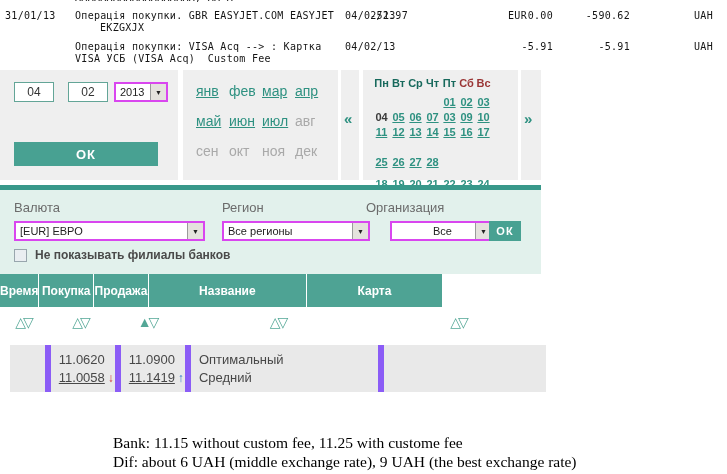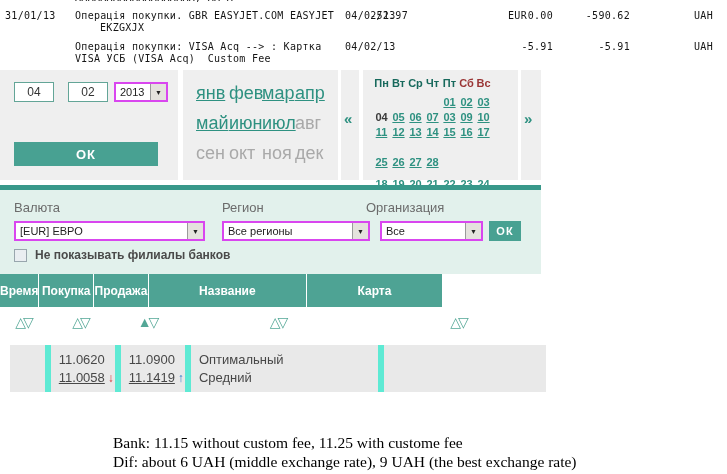--- a/index.html
+++ b/index.html
@@ -44,21 +44,21 @@
                  border:2px solid #d946ef; background:#fff; font-size:11px; color:#222; }
   .fake-select .sel-text { flex:1; padding-left:4px; white-space:nowrap; overflow:hidden; }
   .fake-select .sel-btn { width:16px; height:100%; background:#e4e2dd; border-left:1px solid #9a9a9a;
                           display:flex; align-items:center; justify-content:center; font-size:7px; color:#222; }
   #year-select { left:114px; top:12px; width:54px; }
   .ok-btn { position:absolute; background:#48a192; color:#fff; font-weight:bold;
             display:flex; align-items:center; justify-content:center; letter-spacing:1px; cursor:default; }
   #dp-ok { left:14px; top:72px; width:144px; height:24px; font-size:13px; }
 
   #months-grid { position:absolute; left:13px; top:13px; display:grid;
-                 grid-template-columns:repeat(4,33px); grid-auto-rows:30px; font-size:18px; }
+                 grid-template-columns:repeat(4,33px); grid-auto-rows:30px; font-size:14px; }
   .month-link     { color:#2e9181; text-decoration:underline; }
   .month-current  { color:#2e9181; }
   .month-disabled { color:#a9a9a9; }
 
   .dp-arrow { position:absolute; top:40px; left:3px; color:#2e9181; font-size:15px; font-weight:bold; }
 
   .cal-row { position:absolute; left:10px; white-space:nowrap; }
   .cal-row span { display:inline-block; width:17px; text-align:center;
                   font-size:11px; font-weight:bold; }
   #cal-head { top:3px; }
@@ -69,40 +69,40 @@
   #cal-w0 { top:22px; } #cal-w1 { top:37px; } #cal-w2 { top:52px; }
   #cal-w3 { top:72px;margin-top:32px; } #cal-w4 { top:82px; }
 
   
   #filters { position:absolute; left:0; top:185px; width:541px; height:89px;
              background:#e2f1ec; border-top:5px solid #38988a; }
   .f-label { position:absolute; top:10px; font-size:13px; color:#6b6b6b; }
   #lbl-currency { left:14px; } #lbl-region { left:222px; } #lbl-org { left:366px; }
   #sel-currency { left:14px;  top:31px; width:191px; }
   #sel-region   { left:222px; top:31px; width:148px; }
-  #sel-org      { left:380px; top:31px; width:103px; }
+  #sel-org      { left:390px; top:31px; width:103px;padding-left:37px; }
   #filters-ok   { left:489px; top:31px; width:32px; height:20px; font-size:11px; }
   #cb { position:absolute; left:14px; top:59px; width:13px; height:13px;
         background:#e9eef1; border:1px solid #98a6ad; }
   #cb-label { position:absolute; left:35px; top:58px; font-size:12px; font-weight:bold; color:#4a4a4a; }
 
   
   #table-head { position:absolute; left:0; top:274px; width:442px; height:33px;
                 display:flex; gap:1px; background:#fff; }
   #table-head .th { background:#4ea394; color:#fff; font-weight:bold; font-size:12px;
                     display:flex; align-items:center; justify-content:center; }
   .c0 { width:46px; } .c1 { width:66px; } .c2 { width:66px; } .c3 { width:193px; } .c4 { width:166px; }
 
   #sort-row { position:absolute; left:0; top:307px; width:541px; height:38px; display:flex; gap:1px; }
   #sort-row .sc { display:flex; justify-content:center; padding-top:7px; }
   .sort-ctl { color:#54a796; font-size:14px; letter-spacing:-3px; cursor:default; }
   .sort-ctl .tri { font-weight:normal; }
 
   #data-row { position:absolute; left:10px; top:345px; width:536px; height:47px;
-              display:flex; gap:6px; background:#5eead4; }
+              display:flex; gap:6px; background:#8b5cf6; }
   #data-row .td { background:#e9e9e9; padding:6px 0 0 8px; font-size:13px; color:#474747; line-height:18px; }
   #data-row .d0 { width:36px; padding-left:0; }
   #data-row .d1 { width:66px; } #data-row .d2 { width:66px; }
   #data-row .d3 { width:193px; } #data-row .d4 { width:168px; padding-left:0; }
   .rate-link { color:#474747; text-decoration:underline; }
   .arr-down { color:#cc3333; font-size:12px; margin-left:3px; text-decoration:none; display:inline-block; }
   .arr-up   { color:#2f77c4; font-size:12px; margin-left:3px; text-decoration:none; display:inline-block; }
 
   
   #notes { position:absolute; left:113px; top:433px; font-family:"Liberation Serif", serif;

